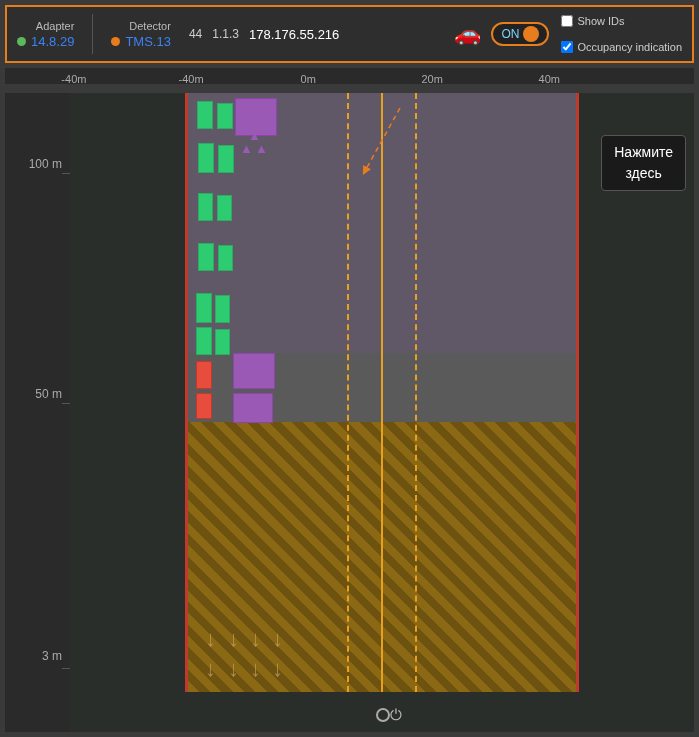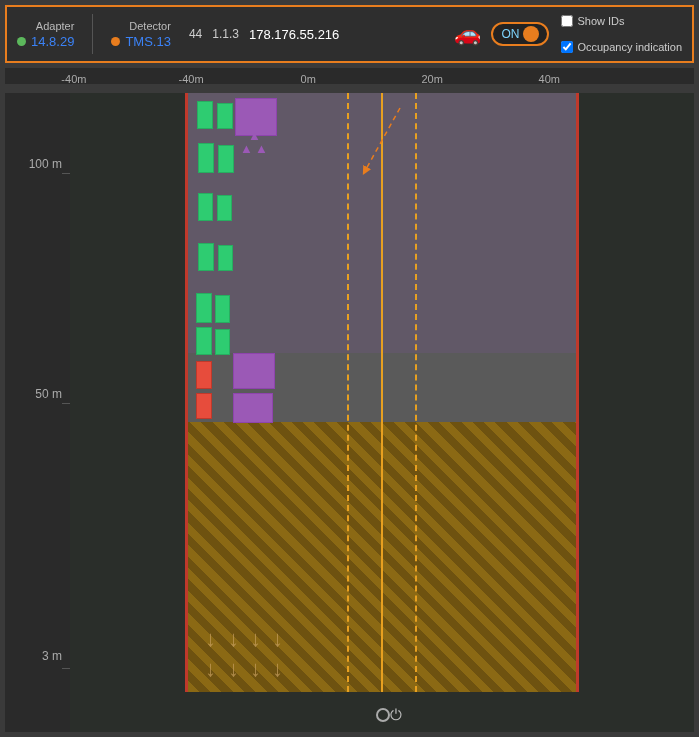--- a/index.html
+++ b/index.html
@@ -415,16 +415,19 @@
 
     <svg style="position:absolute;top:0;left:0;width:100%;height:100%;pointer-events:none;z-index:15;">
       <line x1="330" y1="15" x2="295" y2="78" stroke="#e87d1e" stroke-width="1.5" stroke-dasharray="5,4" marker-end="url(#arrowhead)"></line>
       <defs>
         <marker id="arrowhead" markerWidth="6" markerHeight="6" refX="3" refY="3" orient="auto">
           <path d="M0,0 L0,6 L6,3 z" fill="#e87d1e"></path>
         </marker>
       </defs>
     </svg>
 
+    <div style="position:absolute;top:42px;right:8px;background:#1a1a1a;border:1px solid #555;border-radius:4px;padding:6px 12px;font-size:14px;color:#fff;z-index:20;text-align:center;line-height:1.5;">
+      <span>Нажмите<br>здесь</span>
+    </div>
 
   </div>
 
 </div>
 
 </body></html>

